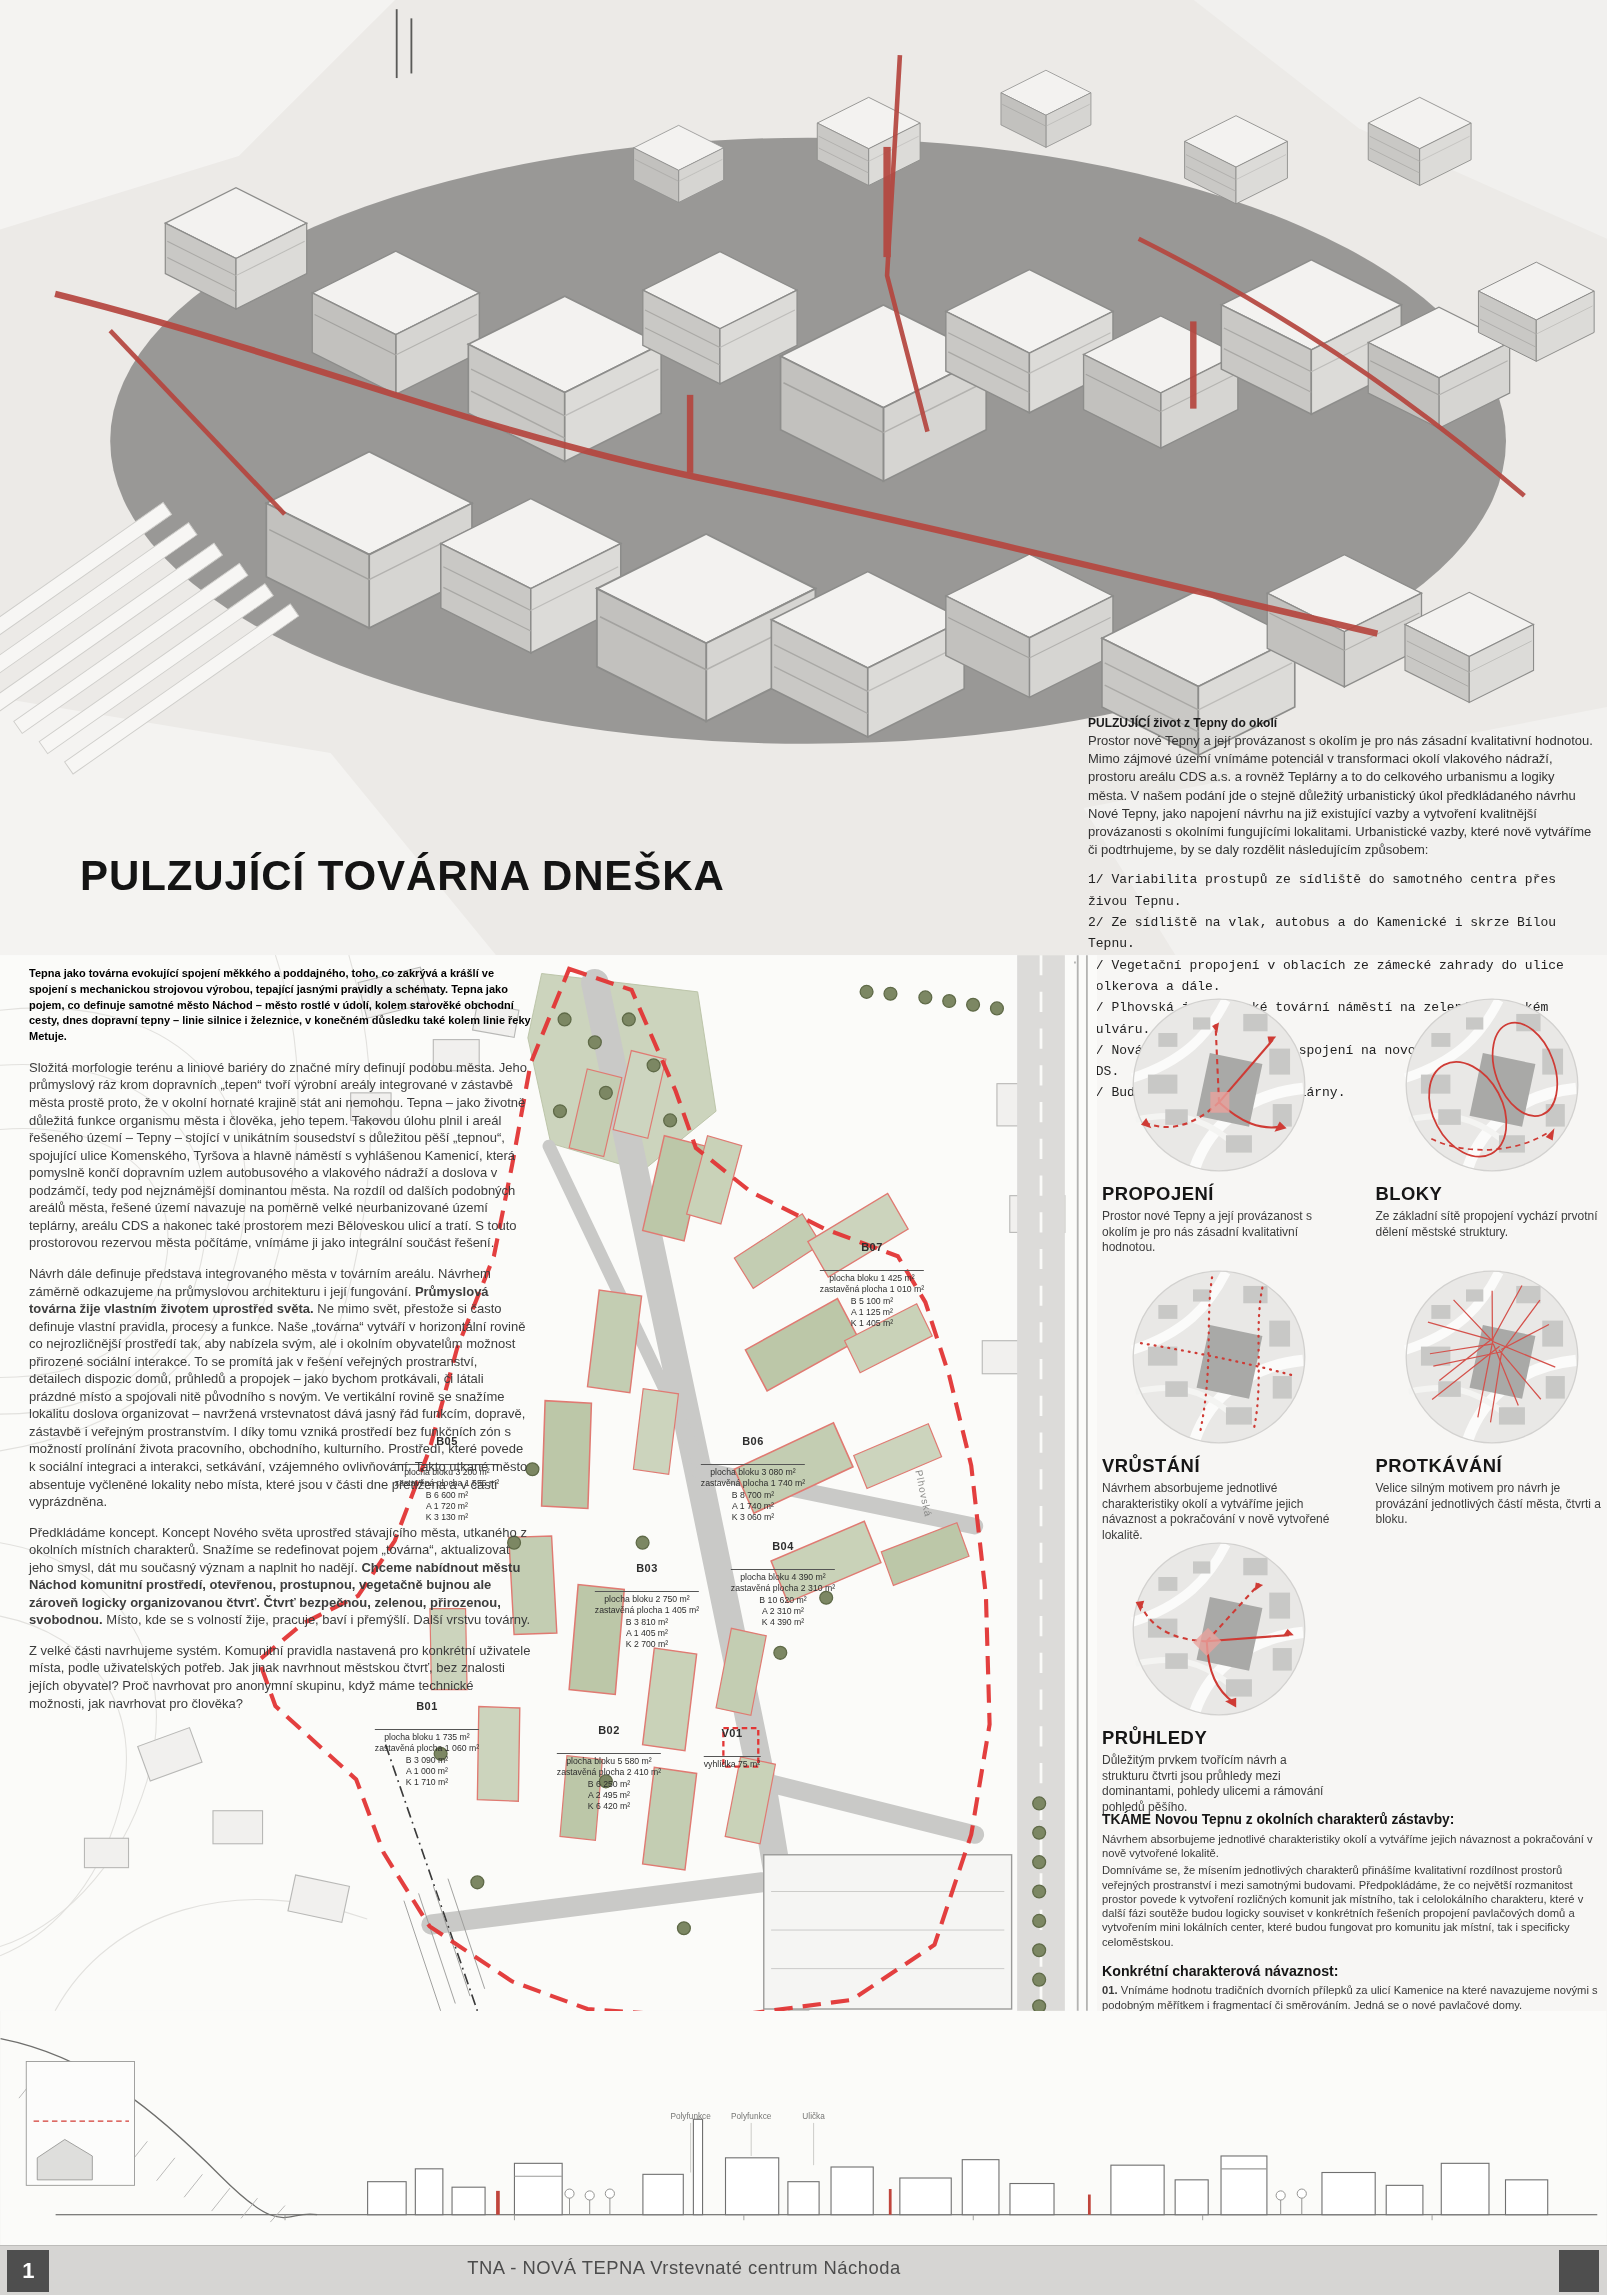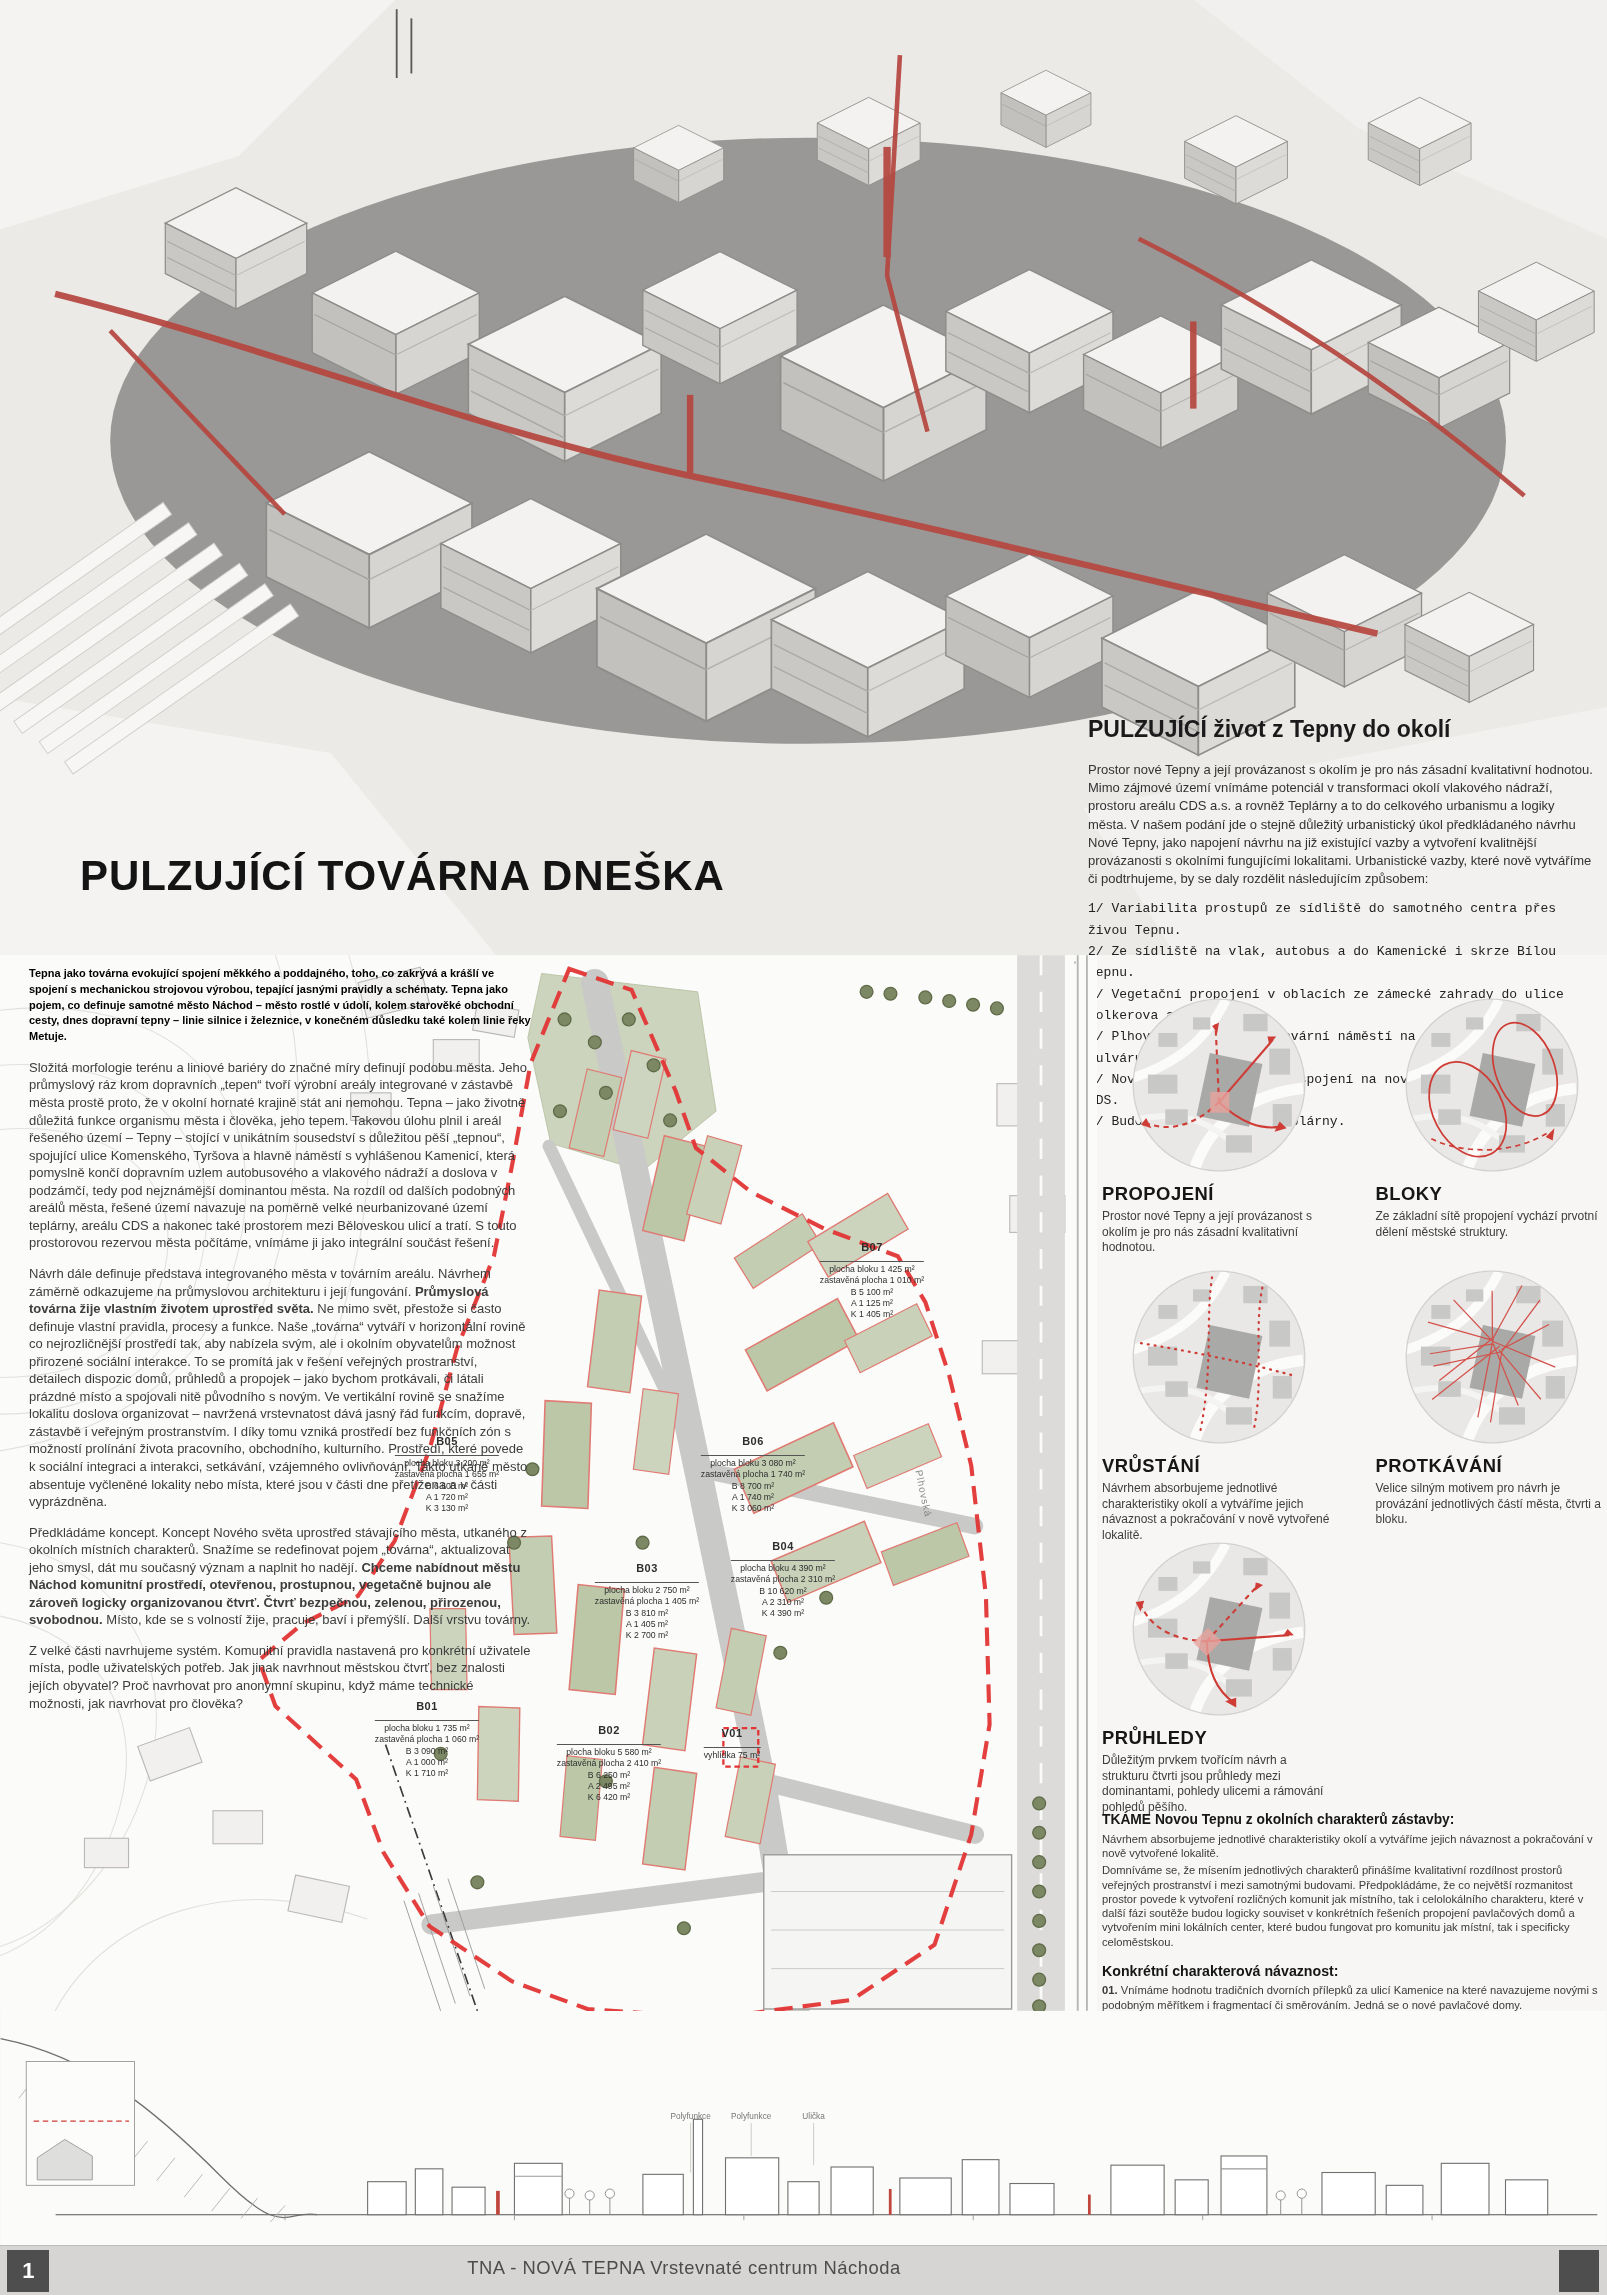--- a/index.html
+++ b/index.html
@@ -4,42 +4,42 @@
 <style>
   html,body{margin:0;padding:0;background:#e9e8e6;}
   .poster{position:relative;width:1607px;height:2296px;margin:0 auto;background:#f7f6f4;overflow:hidden;
           font-family:"Liberation Sans",sans-serif;color:#333;}
   .abs{position:absolute;}
   svg{display:block;}
   
   .hero{left:0;top:0;width:1607px;height:955px;}
   .poster-title{left:44px;top:852px;font-size:42px;font-weight:800;letter-spacing:0.9px;color:#141414;white-space:nowrap;margin-left:36px;}
   .hero-text{left:1088px;top:716px;width:505px;}
-  .hero-text h2{margin:0 0 18px 0;font-size:23px;font-weight:800;color:#1a1a1a;}
+  .hero-text h2{margin:0 0 2px 0;font-size:12px;font-weight:800;color:#1a1a1a;}
   .hero-text p{margin:0;font-size:13px;line-height:1.4;color:#333;}
   .hero-list{margin-top:10px;font-size:13px;line-height:1.64;color:#222;font-family:Liberation Mono, monospace;}
   
   .left-col{left:29px;top:966px;width:503px;}
   .left-col .lead{font-size:11px;font-weight:700;line-height:1.44;color:#000000;margin:0 0 13.8px 0;}
   .left-col p{font-size:13px;line-height:1.35;color:#3d3d3d;margin:0 0 13px 0;}
   
   .diag-grid{left:1102px;top:994px;width:507px;display:grid;grid-template-columns:1fr 1fr;column-gap:40px;grid-auto-rows:272px;}
   .diag-card svg{width:182px;height:182px;margin:0 auto;}
   .diag-card h3{margin:7.3px 0 3.7px 0;font-size:18.4px;font-weight:800;color:#161616;letter-spacing:0.5px;}
   .diag-card p{margin:0;font-size:12px;line-height:1.3;color:#3d3d3d;}
   
   .tkame{left:1102px;top:1811px;width:507px;font-size:11.2px;line-height:1.27;color:#3a3a3a;}
   .tkame h4{margin:0 0 3.7px 0;font-size:13.8px;font-weight:800;color:#161616;}
   .tkame h5{margin:13px 0 3.7px 0;font-size:14.2px;font-weight:800;color:#161616;}
   .tkame p{margin:0 0 2.8px 0;}
   .tkame .closing{margin-top:13px;font-weight:700;line-height:1.7;font-size:11.8px;color:#222;}
   
   .plan-label{position:absolute;transform:translate(-50%,0);text-align:center;color:#2e2e2e;white-space:pre-line;
               font-size:8.7px;line-height:1.3;}
-  .plan-label b{display:block;font-size:11px;letter-spacing:0.5px;border-bottom:0.9px solid #555;margin-bottom:1.8px;padding-bottom:7px;}
+  .plan-label b{display:block;font-size:11px;letter-spacing:0.5px;border-bottom:0.9px solid #555;margin-bottom:1.8px;padding-bottom:16px;}
   .street-label{position:absolute;font-size:10px;color:#8a8a88;letter-spacing:0.9px;transform:rotate(78deg);transform-origin:left top;}
   
   .footer{left:0;top:2245px;width:1607px;height:51px;background:#d6d5d3;border-top:0.9px solid #bdbcba;}
   .footer-text{left:0;top:2257px;width:1368px;text-align:center;font-size:18.4px;color:#4c4c4c;letter-spacing:0.5px;}
   .page-box{left:7.3px;top:2250px;width:42px;height:42px;background:#4e4e4e;color:#fff;font-size:22px;font-weight:700;
             display:flex;align-items:center;justify-content:center;}
   .corner-box{left:1559px;top:2250px;width:40px;height:42px;background:#4e4e4e;}
 </style>
 </head>
 <body>

